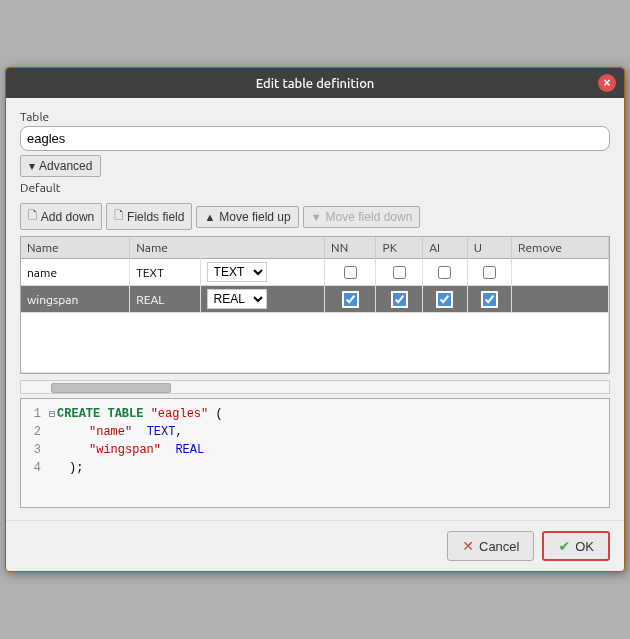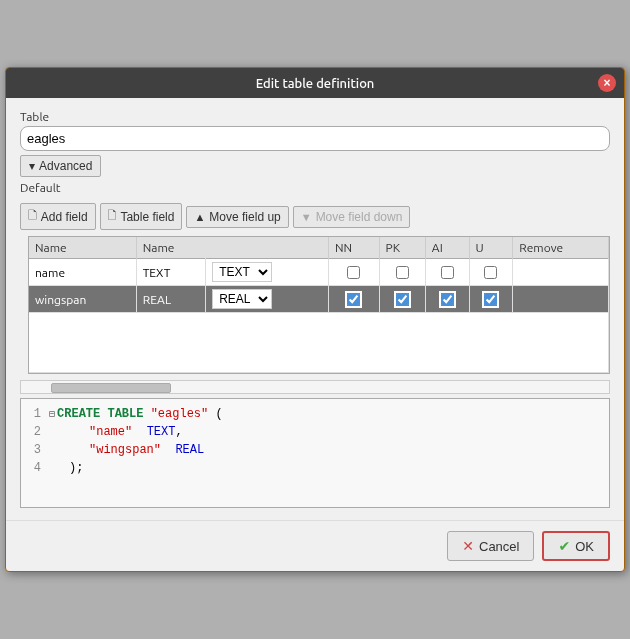--- a/index.html
+++ b/index.html
@@ -112,21 +112,20 @@
       color: #aaa;
       cursor: default;
     }
     .toolbar-btn .icon {
       font-size: 11px;
     }
     .field-table-wrapper {
       border: 1px solid #aaa;
       background: white;
       overflow: hidden;
-      margin-left: 8px;
     }
     table {
       width: 100%;
       border-collapse: collapse;
       font-size: 12px;
     }
     table thead tr {
       background: #e0e0e0;
       border-bottom: 1px solid #aaa;
     }
@@ -284,25 +283,25 @@
         <span>Advanced</span>
       </button>
     </div>
 
     <div class="fields-section">
       <div class="section-label">Default</div>
 
       <div class="toolbar">
         <button class="toolbar-btn">
           <span class="icon">🗋</span>
-          <span>Add field</span>
+          <span>Add down</span>
         </button>
         <button class="toolbar-btn">
           <span class="icon">🗋</span>
-          <span>Table field</span>
+          <span>Fields field</span>
         </button>
         <button class="toolbar-btn">
           <span class="icon">▲</span>
           <span>Move field up</span>
         </button>
         <button class="toolbar-btn disabled">
           <span class="icon">▼</span>
           <span>Move field down</span>
         </button>
       </div>

